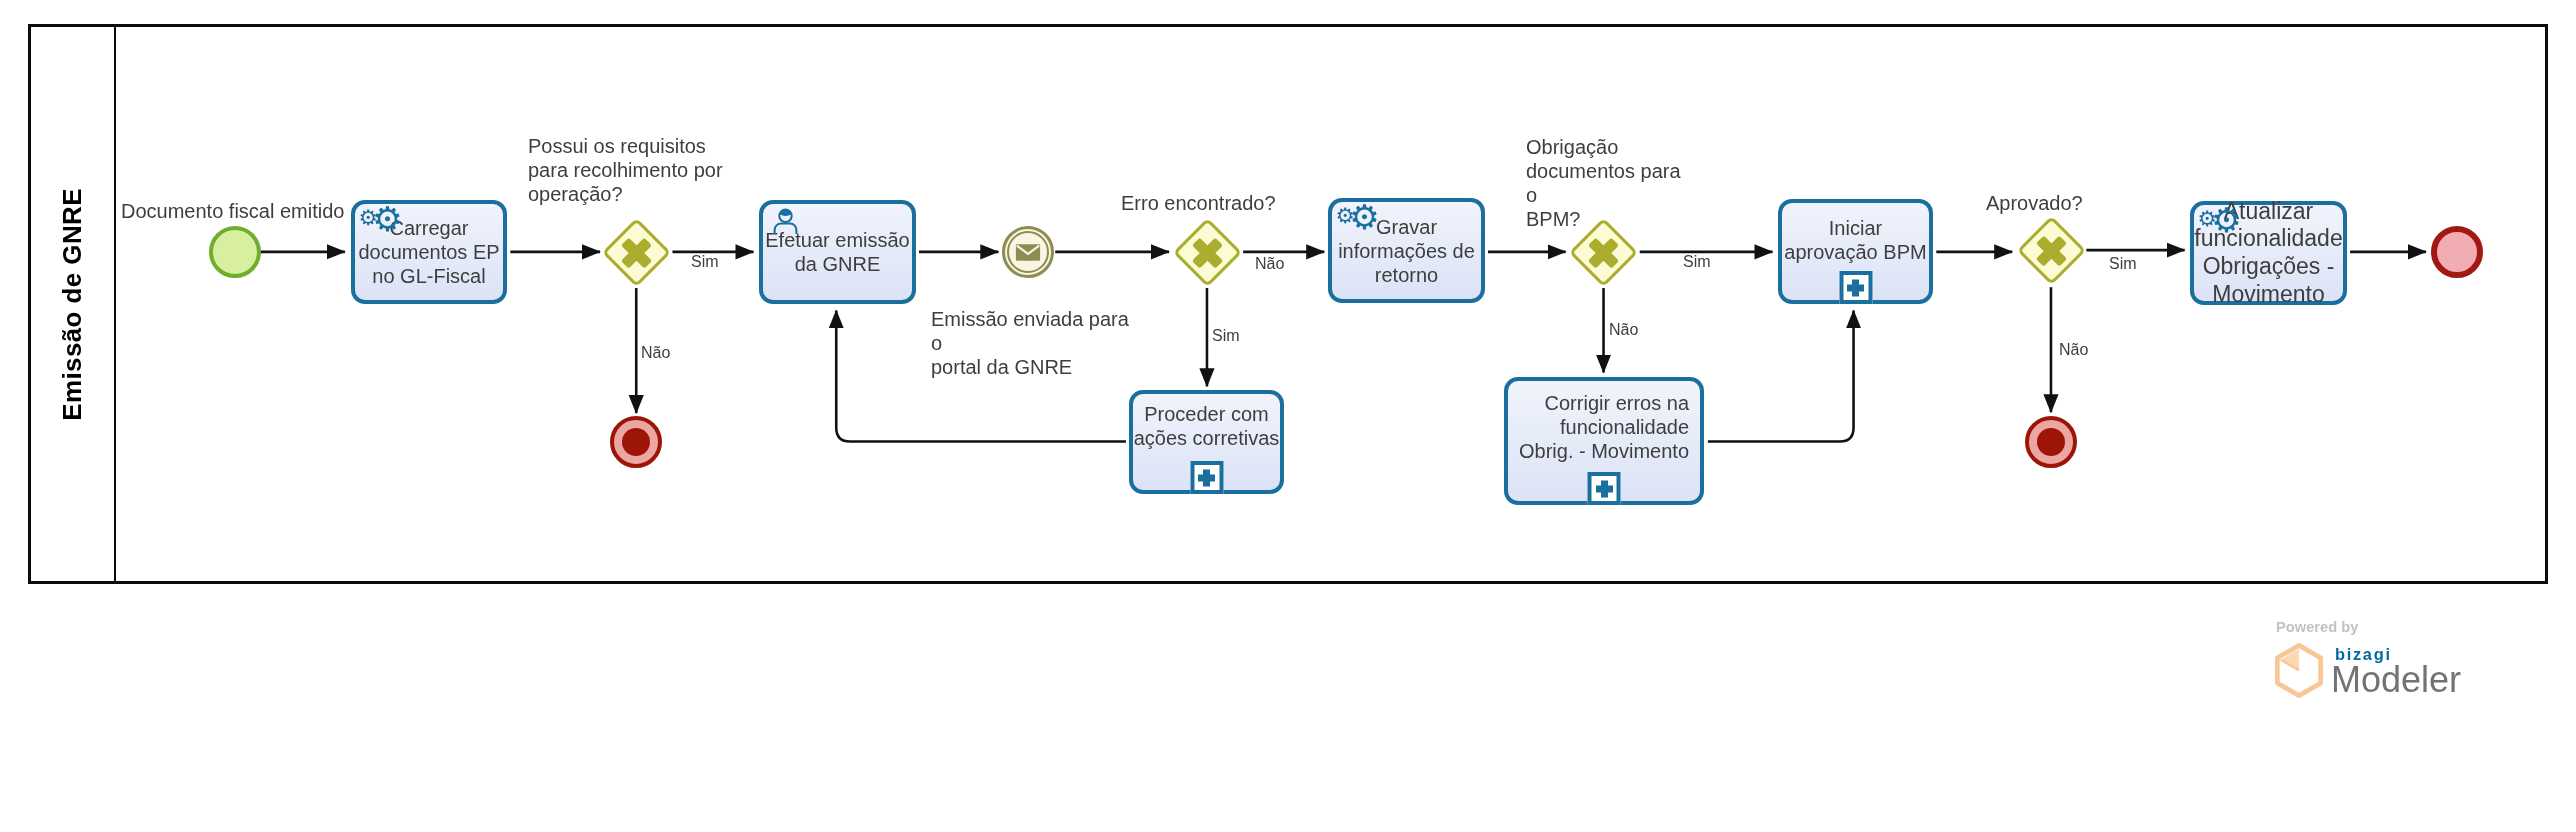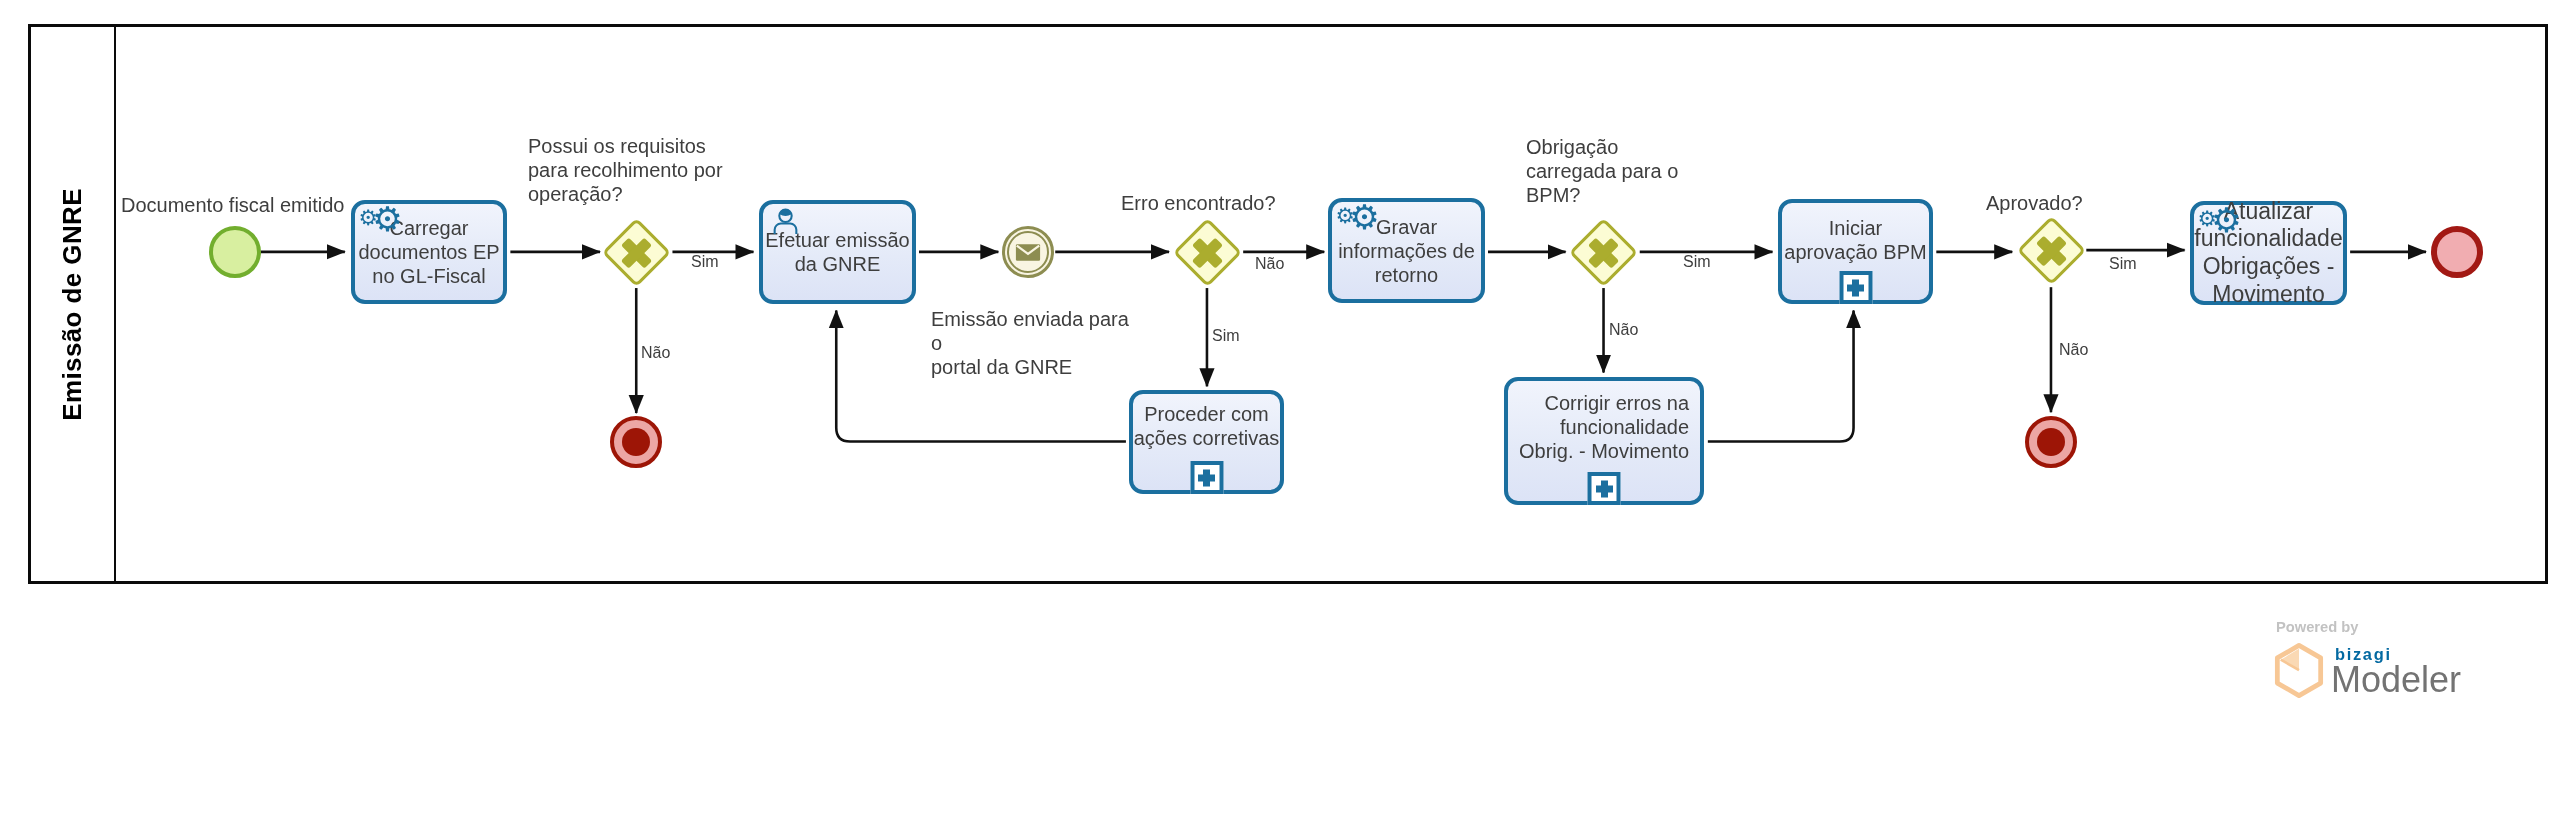--- a/index.html
+++ b/index.html
@@ -98,21 +98,21 @@
       <line x1="1902" y1="292" x2="2056" y2="292" marker-end="url(#arr)"></line>
       <line x1="1860" y1="334" x2="1860" y2="432" marker-end="url(#arr)"></line>
       <path d="M1981 512 H2134 Q2150 512 2150 496 V360" marker-end="url(#arr)"></path>
       <line x1="2246" y1="292" x2="2334" y2="292" marker-end="url(#arr)"></line>
       <line x1="2420" y1="290" x2="2534" y2="290" marker-end="url(#arr)"></line>
       <line x1="2379" y1="333" x2="2379" y2="478" marker-end="url(#arr)"></line>
       <line x1="2726" y1="292" x2="2814" y2="292" marker-end="url(#arr)"></line>
     </g>
   </svg>
 
-  <div class="lbl" style="left:121px;top:193px;width:224px;">Documento fiscal emitido</div>
+  <div class="lbl" style="left:121px;top:199px;width:224px;">Documento fiscal emitido</div>
   <div class="evt evt-start" style="left:209px;top:226px;"></div>
 
   <div class="task" style="left:351px;top:200px;width:156px;height:104px;">
     <span class="gear">
       <span class="g-small">⚙</span>
       <span class="g-big">⚙</span>
     </span>
     <span class="txt">Carregar
 documentos EP
 no GL-Fiscal</span>
@@ -170,21 +170,21 @@
 retorno</span>
   </div>
 
   <div class="task" style="left:1129px;top:390px;width:155px;height:104px;">
     <span class="txt" style="margin-bottom:33px;">Proceder com
 ações corretivas</span>
     <span class="plus"></span>
   </div>
 
   <div class="lbl" style="left:1526px;top:135px;width:155px;">Obrigação
-carregada para o
+documentos para o
 BPM?</div>
   <div class="gw" style="left:1579px;top:228px;">
     <i class="h"></i>
       <i class="v"></i>
   </div>
   <div class="elbl" style="left:1683px;top:253px;">Sim</div>
   <div class="elbl" style="left:1609px;top:321px;">Não</div>
 
   <div class="task" style="left:1504px;top:377px;width:200px;height:128px;text-align:right;">
     <span class="txt" style="margin-bottom:29px;">Corrigir erros na

